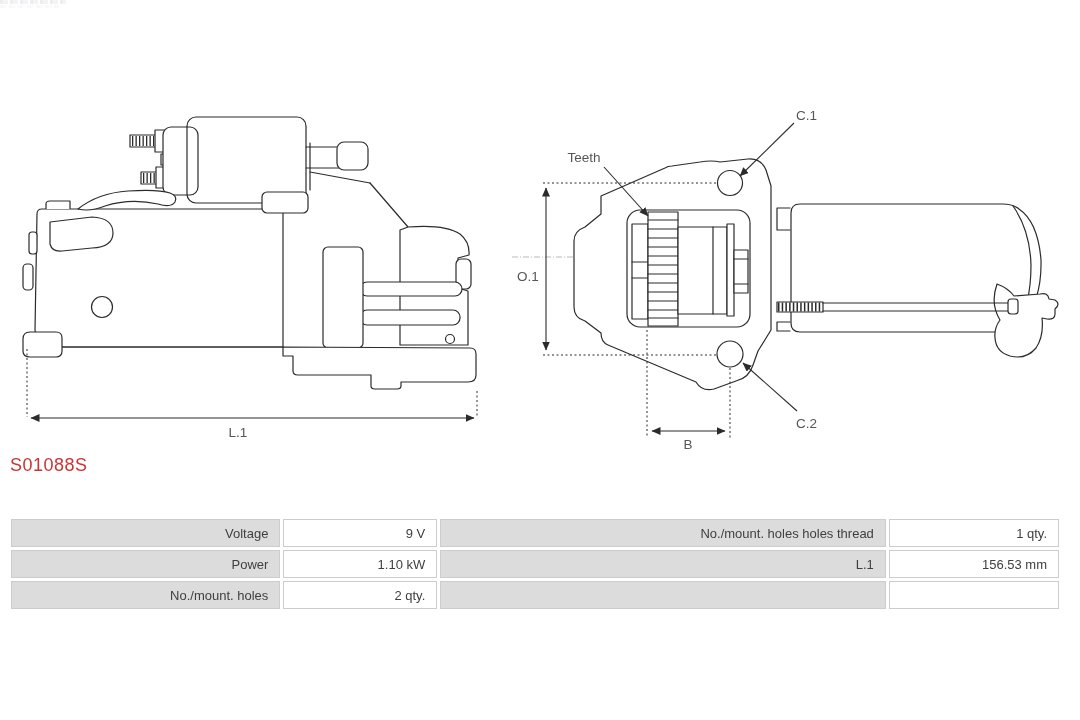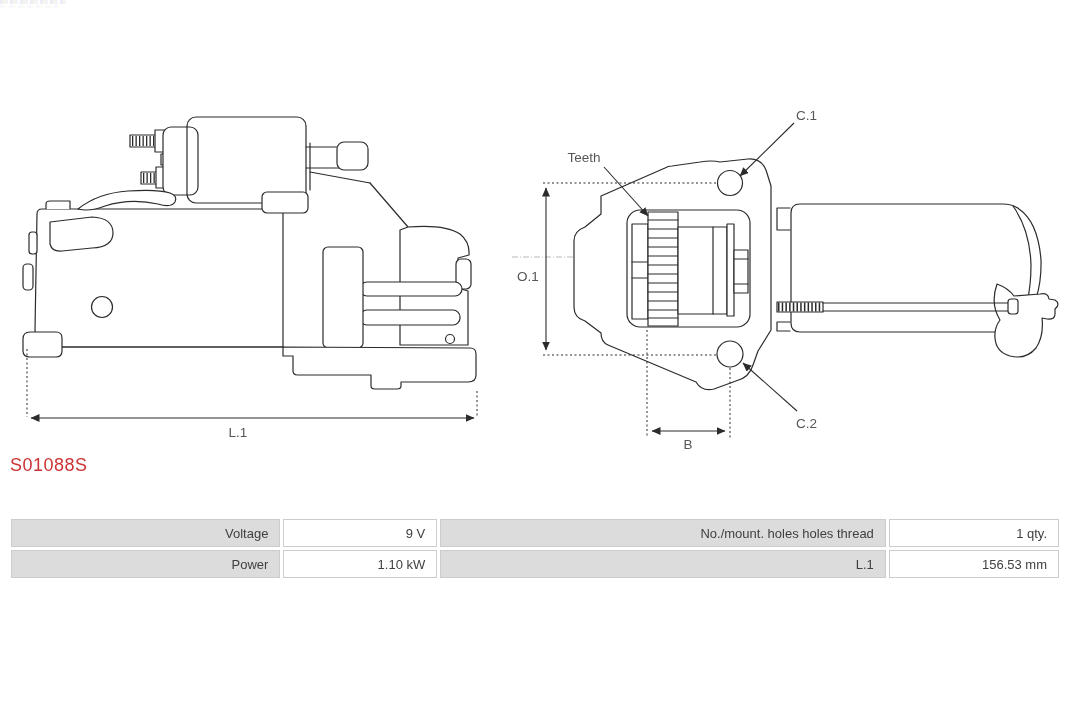--- a/index.html
+++ b/index.html
@@ -187,16 +187,22 @@
   <tr>
     <td class="lbl">Power</td>
     <td class="val">1.10 kW</td>
     <td class="lbl">L.1</td>
     <td class="val">156.53 mm</td>
   </tr>
 
 
 
 
+  <tr>
+    <td class="lbl">No./mount. holes</td>
+    <td class="val">2 qty.</td>
+    <td class="lbl"></td>
+    <td class="val"></td>
+  </tr>
 </tbody>
     </table>
   </div>
 </div>
 
 </body></html>

